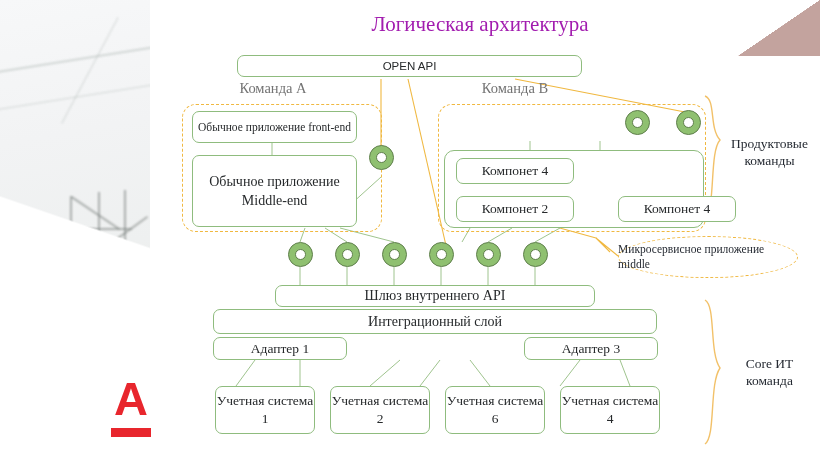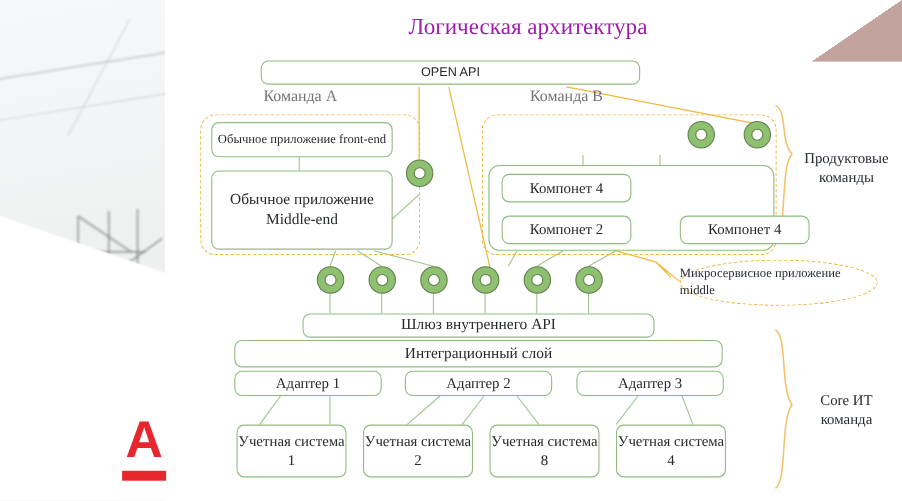--- a/index.html
+++ b/index.html
@@ -239,21 +239,20 @@
   <div class="ring" style="left:335px;top:242px;"></div>
   <div class="ring" style="left:382px;top:242px;"></div>
   <div class="ring" style="left:429px;top:242px;"></div>
   <div class="ring" style="left:476px;top:242px;"></div>
   <div class="ring" style="left:523px;top:242px;"></div>
 
   <div class="gbox" style="left:275px;top:285px;width:320px;height:22px;font-size:14px;">Шлюз внутреннего API</div>
   <div class="gbox" style="left:213px;top:309px;width:444px;height:25px;font-size:14px;">Интеграционный слой</div>
 
   <div class="gbox" style="left:213px;top:337px;width:134px;height:23px;font-size:13.5px;">Адаптер 1</div>
-  <div class="gbox" style="left:368px;top:337px;width:134px;height:23px;font-size:13.5px;">Адаптер 2</div>
   <div class="gbox" style="left:524px;top:337px;width:134px;height:23px;font-size:13.5px;">Адаптер 3</div>
 
   <div class="gbox" style="left:215px;top:386px;width:100px;height:48px;font-size:13.5px;line-height:18px;">Учетная система 1</div>
   <div class="gbox" style="left:330px;top:386px;width:100px;height:48px;font-size:13.5px;line-height:18px;">Учетная система 2</div>
-  <div class="gbox" style="left:445px;top:386px;width:100px;height:48px;font-size:13.5px;line-height:18px;">Учетная система 8</div>
+  <div class="gbox" style="left:445px;top:386px;width:100px;height:48px;font-size:13.5px;line-height:18px;">Учетная система 6</div>
   <div class="gbox" style="left:560px;top:386px;width:100px;height:48px;font-size:13.5px;line-height:18px;">Учетная система 4</div>
 
 </div>
 
 </body></html>

